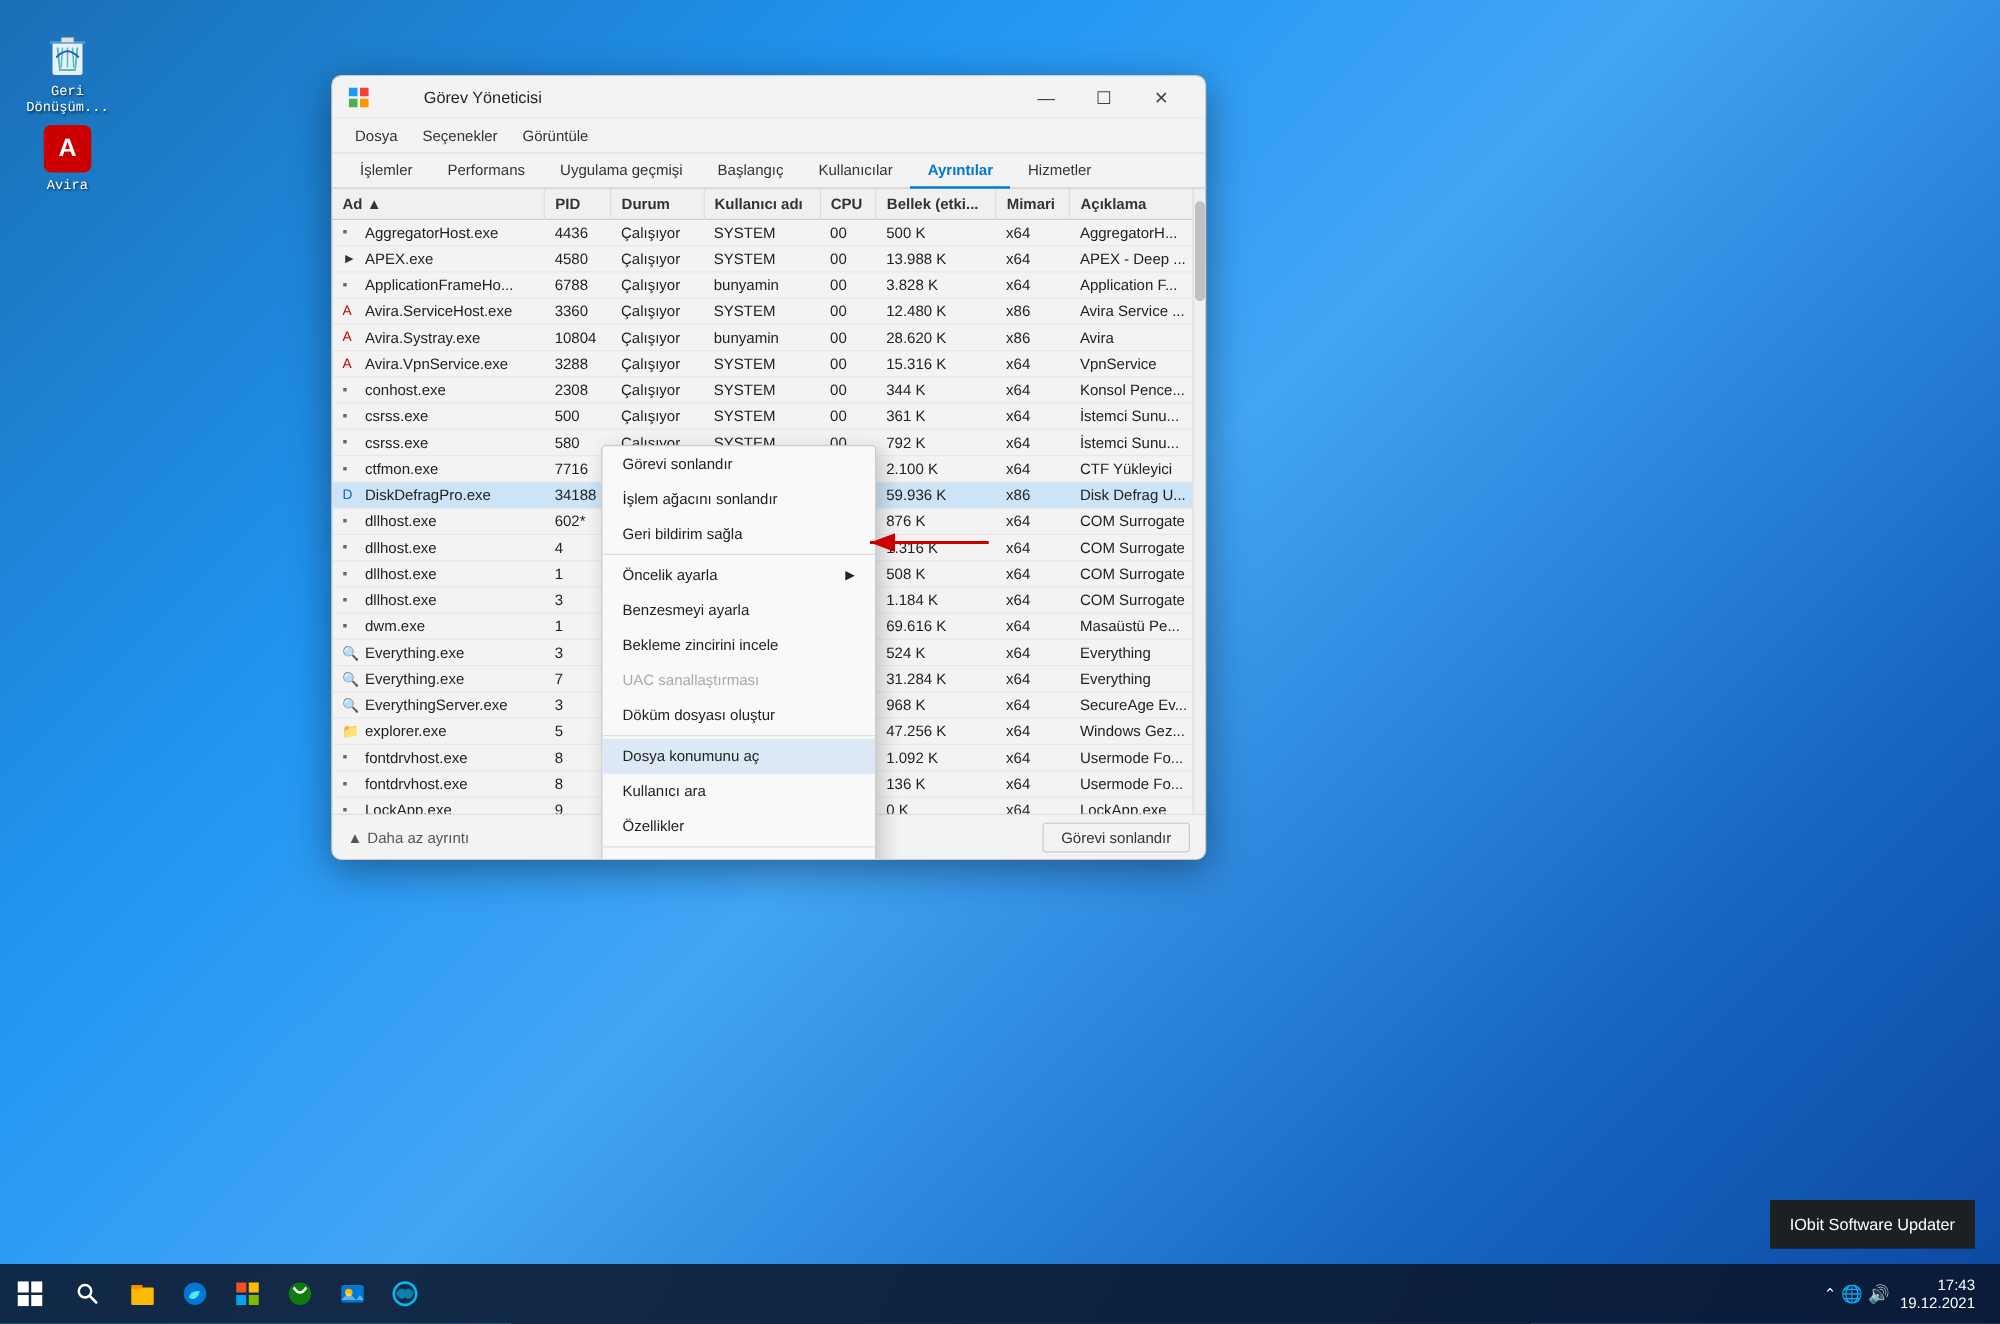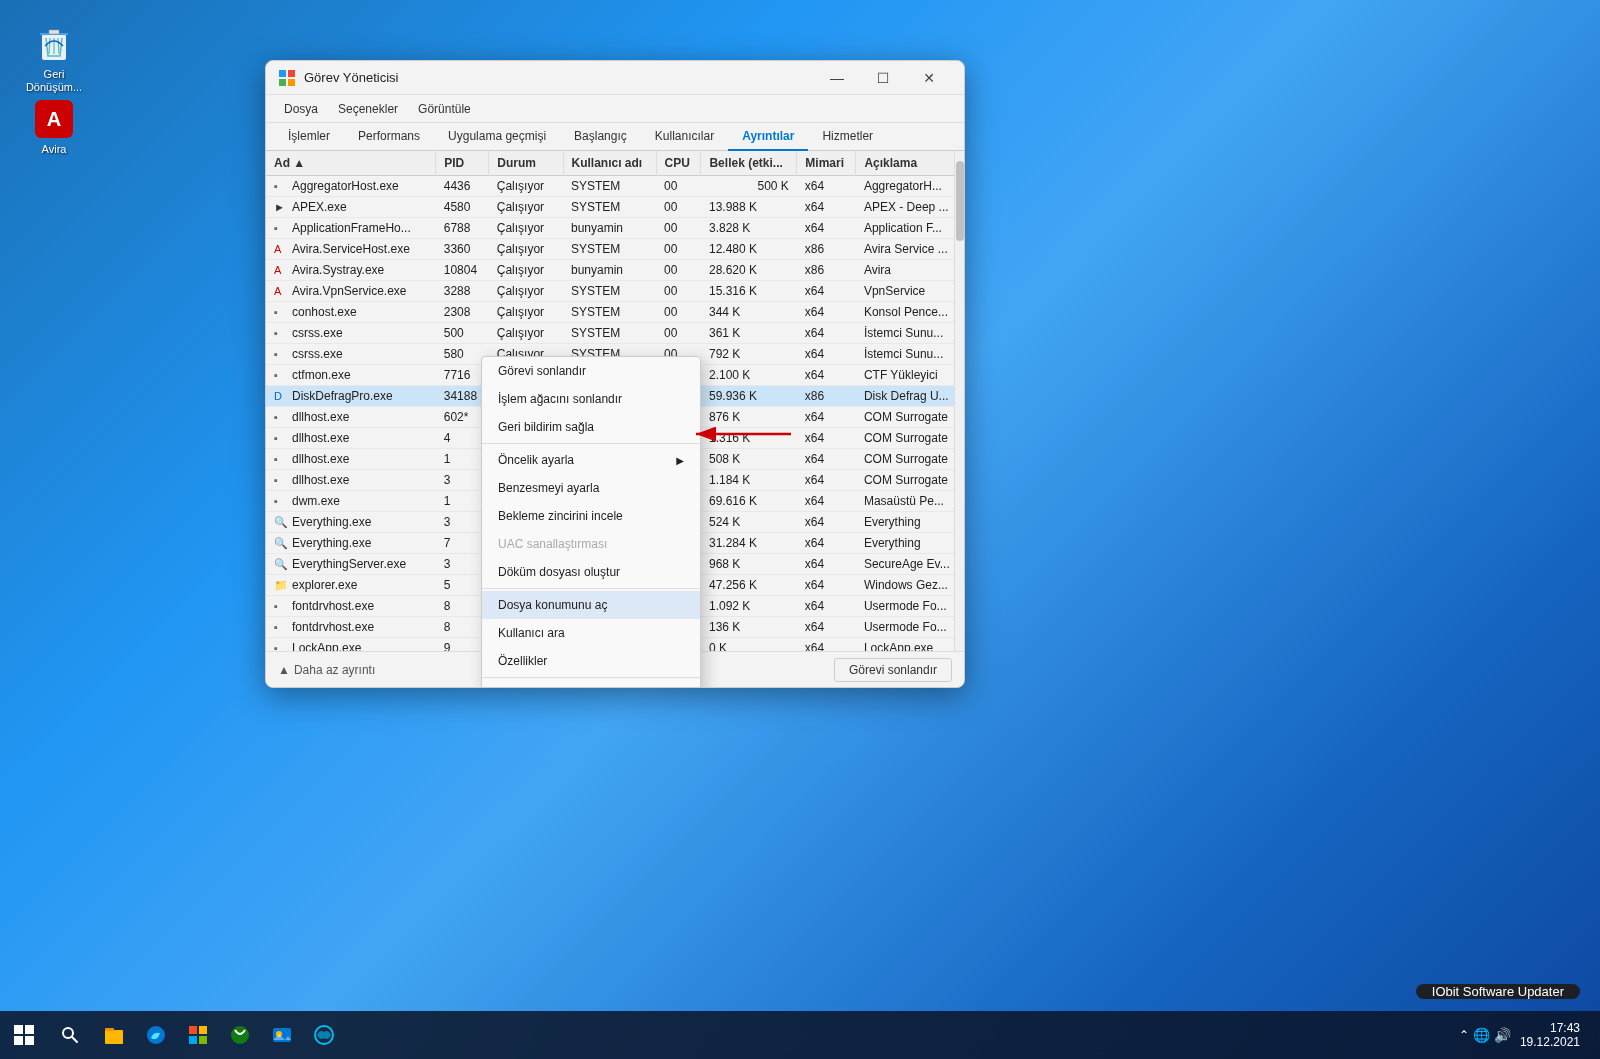--- a/index.html
+++ b/index.html
@@ -29,20 +29,21 @@
       align-items: center;
       justify-content: center;
       margin-bottom: 4px;
     }
     .desktop-icon .icon-label {
       color: white;
       font-size: 11px;
       text-align: center;
       text-shadow: 1px 1px 2px rgba(0,0,0,0.7);
       line-height: 1.2;
+      font-family: Liberation Mono, monospace;
     }
 
     
     .recycle-bin {
       top: 20px;
       left: 18px;
     }
     .avira-icon {
       top: 95px;
       left: 18px;
@@ -110,22 +111,22 @@
       color: white;
     }
 
     
     .toast {
       position: absolute;
       bottom: 60px;
       right: 20px;
       background: rgba(30,30,30,0.95);
       color: white;
-      padding: 0 16px;
-      border-radius: 12px;
+      padding: 12px 16px;
+      border-radius: 0;
       font-size: 13px;
       z-index: 200;
     }
 
     
     .window {
       position: absolute;
       top: 60px;
       left: 265px;
       width: 700px;
@@ -139,20 +140,21 @@
 
     
     .titlebar {
       background: #f3f3f3;
       height: 34px;
       display: flex;
       align-items: center;
       padding: 0 12px;
       border-bottom: 1px solid #ddd;
       border-radius: 8px 8px 0 0;
+      gap: 35px;
     }
     .titlebar-icon {
       width: 18px;
       height: 18px;
       margin-right: 8px;
       display: flex;
       align-items: center;
       justify-content: center;
     }
     .titlebar-title {
@@ -403,21 +405,21 @@
       <tbody id="process-tbody">
       <tr>
       <td style="min-width:160px;">
         <span style="color:#666;font-size:11px;width:14px;display:inline-block;">▪</span>
         <span>AggregatorHost.exe</span>
       </td>
       <td style="min-width:50px;margin-left:43px;">4436</td>
       <td style="min-width:70px;">Çalışıyor</td>
       <td style="min-width:70px;">SYSTEM</td>
       <td style="min-width:30px;">00</td>
-      <td style="min-width:80px;text-align:right;">500 K</td>
+      <td style="min-width:80px;">500 K</td>
       <td style="min-width:40px;">x64</td>
       <td style="min-width:100px;">AggregatorH...</td>
     </tr>
           <tr>
       <td style="min-width:160px;">
         <span style="color:#333;font-size:11px;width:14px;display:inline-block;">►</span>
         <span>APEX.exe</span>
       </td>
       <td style="min-width:50px;">4580</td>
       <td style="min-width:70px;">Çalışıyor</td>

